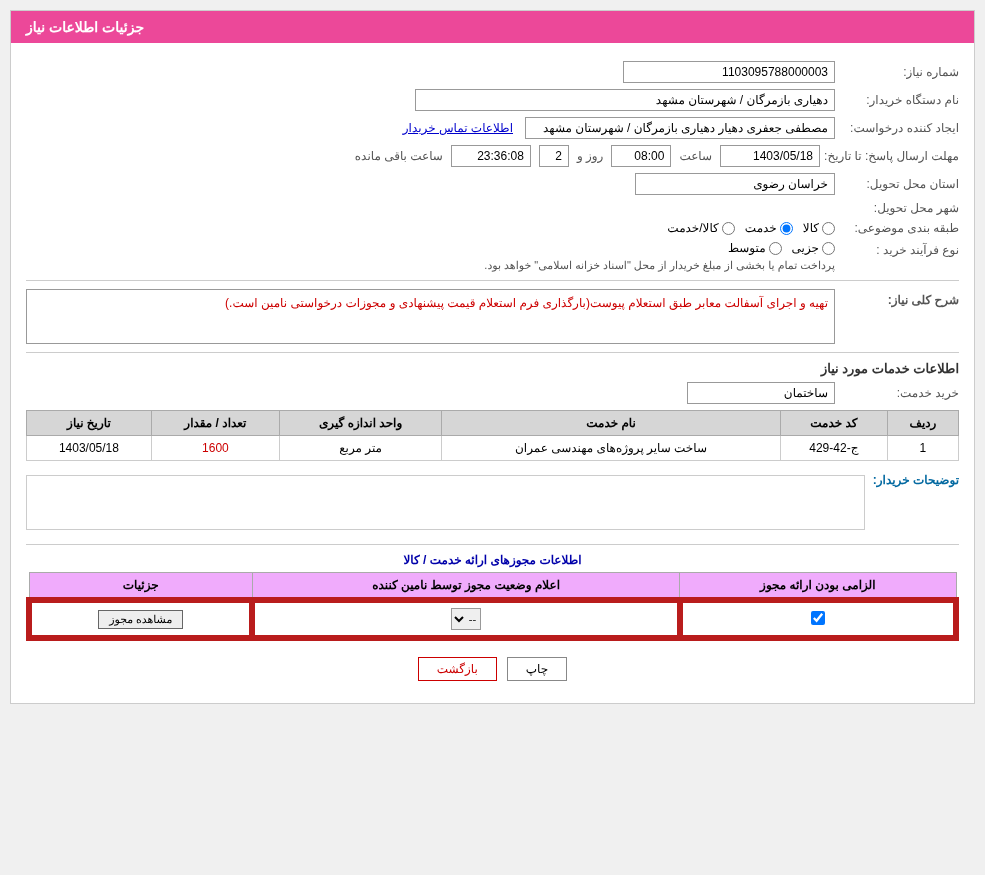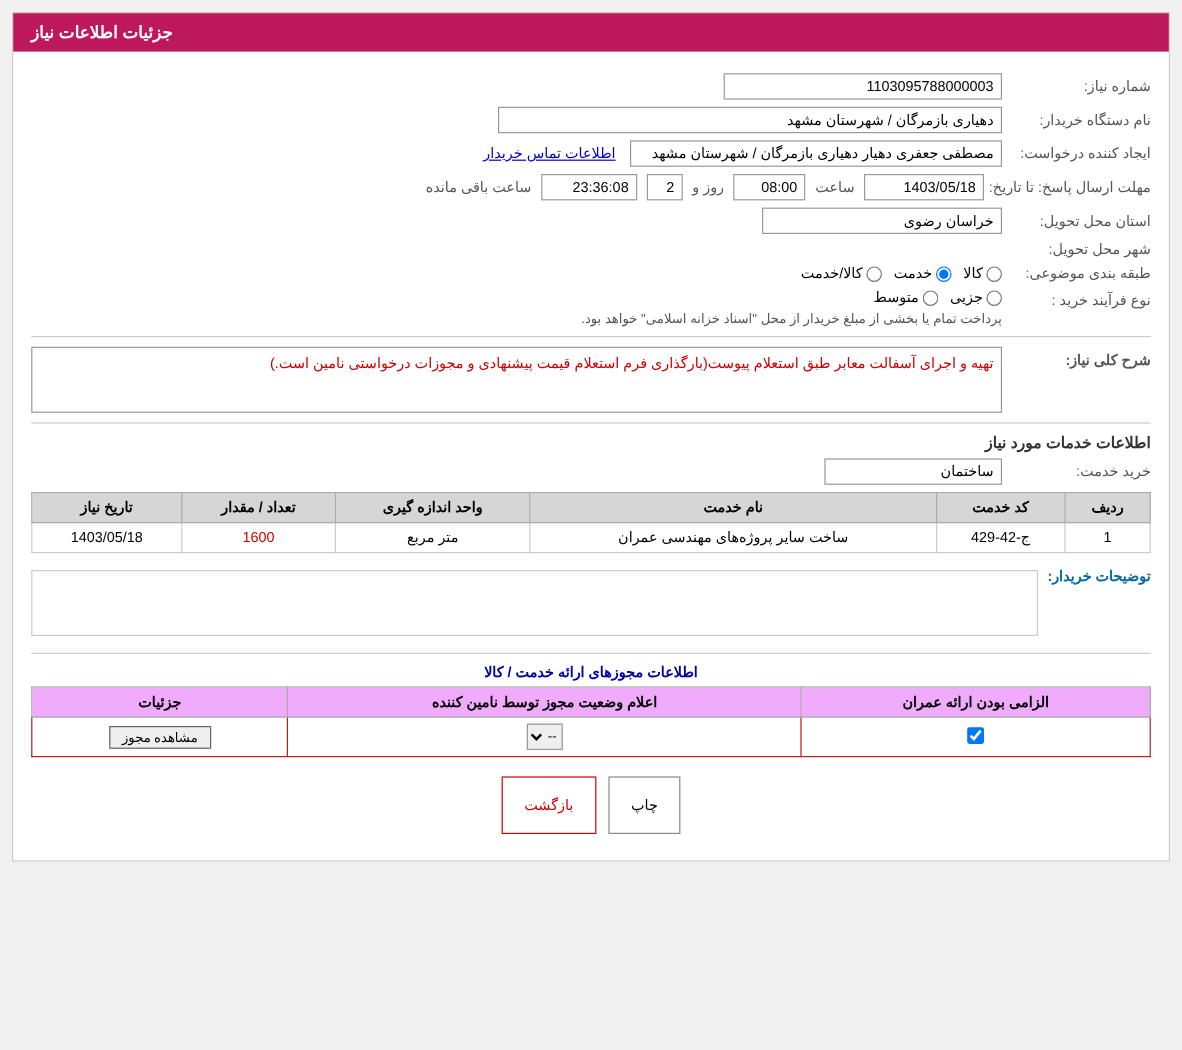--- a/index.html
+++ b/index.html
@@ -13,21 +13,21 @@
       width: 985px;
       min-height: 875px;
       background: #f0f0f0;
       padding: 10px;
     }
     .main-container {
       background: #fff;
       border: 1px solid #ccc;
     }
     .header-bar {
-      background: #be185d;
+      background: #ec4899;
       color: #fff;
       text-align: left;
       padding: 8px 15px;
       font-size: 14px;
       font-weight: bold;
     }
     .content-area {
       padding: 10px 15px;
     }
     .form-row {
@@ -131,33 +131,33 @@
       font-size: 12px;
     }
     table.perm-table th {
       background: #f0abfc;
       border: 1px solid #aaa;
       padding: 5px 8px;
       text-align: center;
       font-weight: bold;
     }
     table.perm-table td {
-      border: 1px solid #b91c1c;
+      border: 6px solid #b91c1c;
       padding: 5px 8px;
       text-align: center;
       text-decoration: underline;
     }
     .btn-row {
       display: flex;
       justify-content: center;
       gap: 10px;
       margin: 12px 0;
     }
     .btn {
-      padding: 16px 18px;
+      padding: 4px 18px;
       font-size: 12px;
       font-family: Tahoma, Arial, sans-serif;
       cursor: pointer;
       border: 1px solid #888;
       background: #e8e8e8;
     }
     .btn-print {
       background: #fff;
       border: 1px solid #888;
     }
@@ -196,21 +196,21 @@
   <div class="main-container">
 
     <div class="header-bar">
       <span>جزئیات اطلاعات نیاز</span>
     </div>
 
     <div class="content-area watermark">
 
       <div class="form-row" style="margin-top:8px;">
         <span class="label-cell">شماره نیاز:</span>
-        <div class="value-box" style="width:232px;">
+        <div class="value-box" style="width:212px;">
           <span>1103095788000003</span>
         </div>
       </div>
 
       <div class="form-row">
         <span class="label-cell">نام دستگاه خریدار:</span>
         <div class="value-box" style="width:420px;">
           <span>دهیاری بازمرگان / شهرستان مشهد</span>
         </div>
       </div>
@@ -338,21 +338,21 @@
         </div>
       </div>
 
       <div class="section-divider"></div>
 
       <div class="permission-section-title">اطلاعات مجوزهای ارائه خدمت / کالا</div>
 
       <table class="perm-table" style="margin-top:4px;">
         <thead>
           <tr>
-            <th>الزامی بودن ارائه عمران</th>
+            <th>الزامی بودن ارائه مجوز</th>
             <th>اعلام وضعیت مجوز توسط نامین کننده</th>
             <th>جزئیات</th>
           </tr>
         </thead>
         <tbody>
           <tr>
             <td>
               <input type="checkbox" checked="" class="checkbox-styled" style="">
             </td>
             <td>

